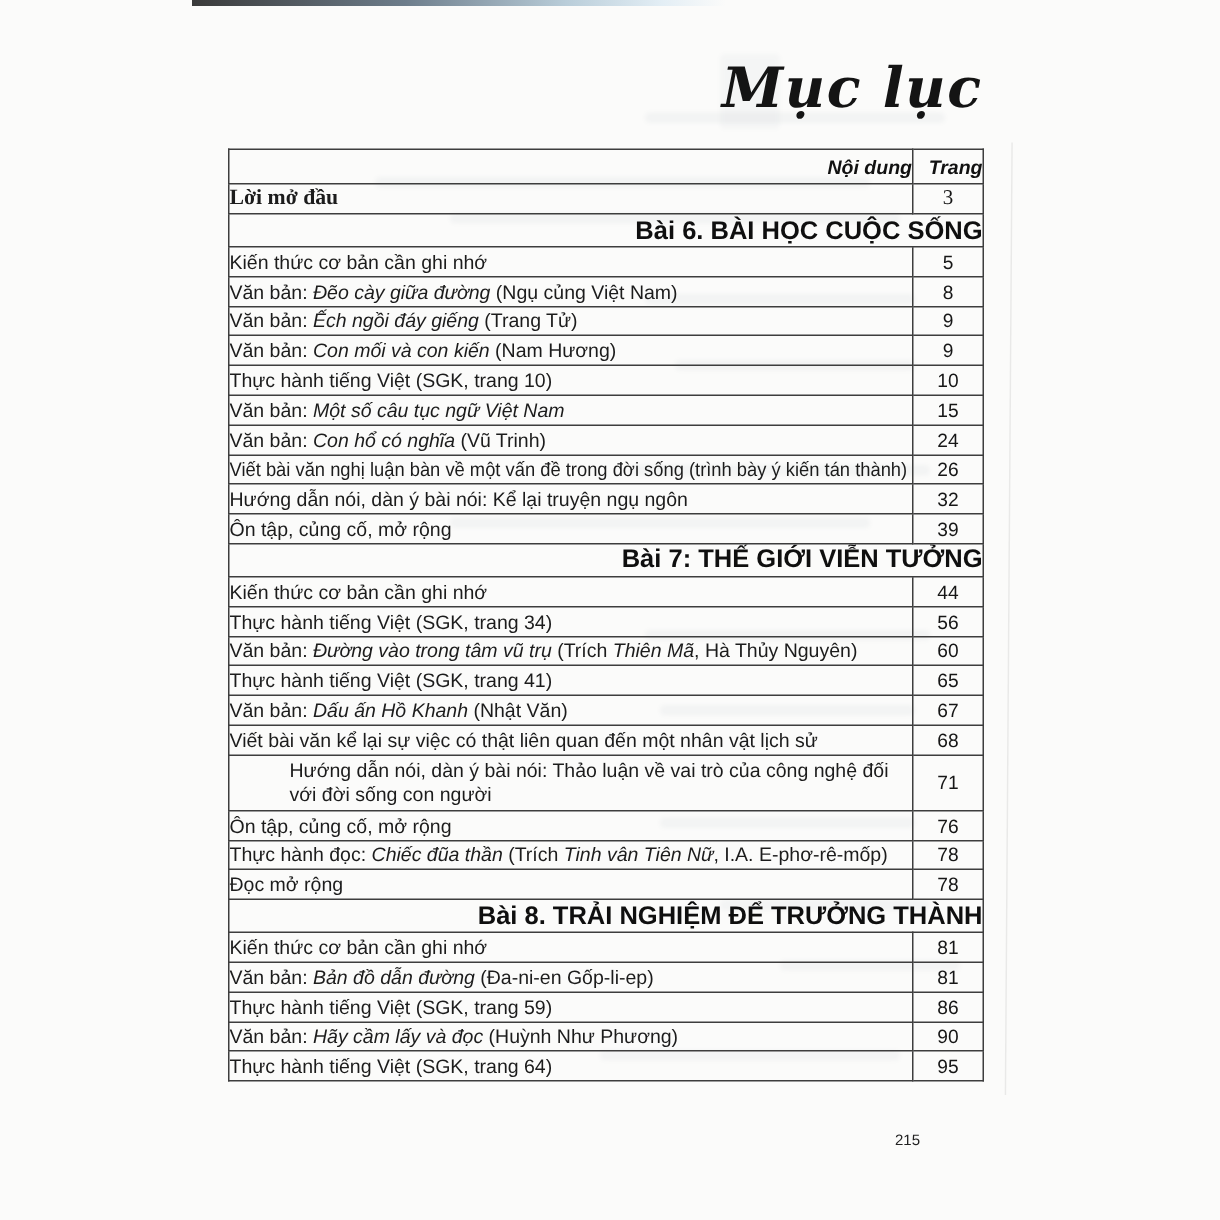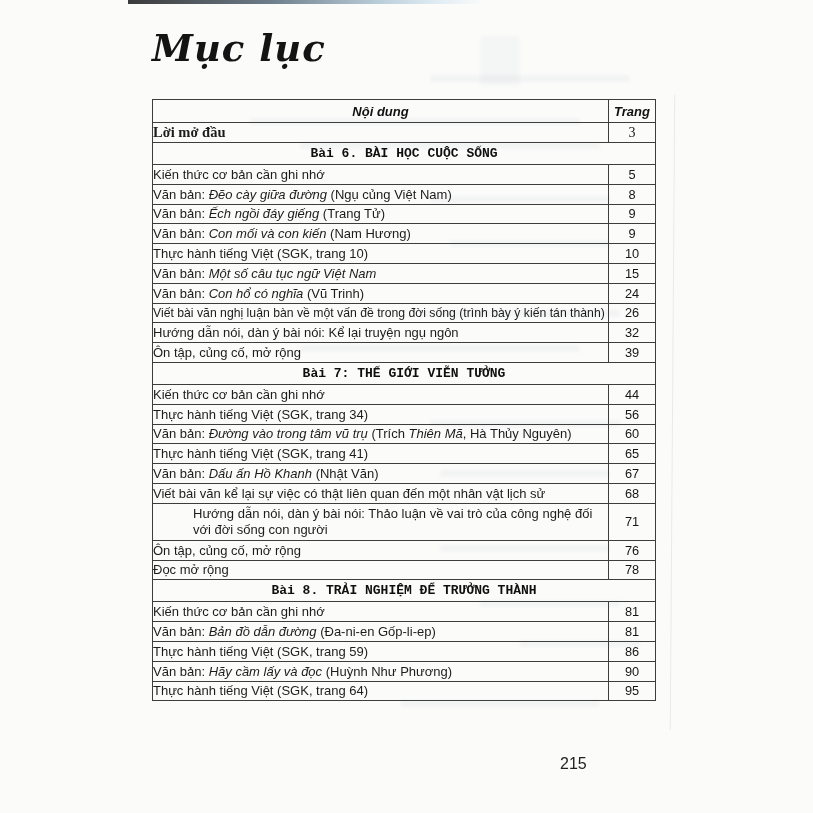--- a/index.html
+++ b/index.html
@@ -21,65 +21,65 @@
     position: absolute; left: 672px; top: 95px; width: 1px; height: 635px;
     background: rgba(0,0,0,0.07); transform: rotate(0.4deg);
   }
   .ghost {
     position: absolute; background: #6b7b8c; opacity: 0.055;
     filter: blur(1.5px); height: 7px; border-radius: 3px;
   }
 
   
   .doc-title {
-    position: absolute; left: 152px; top: 26px; width: 503px;
-    text-align: left;
+    position: absolute; left: 152px; top: 36px; width: 503px;
+    text-align: right;
     font-family: "DejaVu Serif", serif;
     font-style: italic; font-weight: bold;
     font-size: 37px; letter-spacing: 1px; color: #141414;
   }
 
   
   table.toc {
     position: absolute; left: 152px; top: 99px; width: 503px;
     border-collapse: collapse; table-layout: fixed;
     border: 1.6px solid #333;
   }
   table.toc td, table.toc th {
     border: 1px solid #3d3d3d;
     padding: 0; overflow: hidden;
     vertical-align: middle;
   }
   th.h-content, th.h-page {
     height: 22px; font-size: 13px; font-style: italic; font-weight: bold;
-    text-align: center; color: #111;
+    text-align: right; color: #111;
   }
   td.cell-content {
     height: 18.8px; font-size: 13px; padding-left: 7px;
     white-space: nowrap;
   }
   td.cell-content .cell-text { display: inline-block; white-space: nowrap; }
   td.cell-content.wrap { white-space: normal; height: 36px; padding-right: 6px; padding-left: 40px; }
   td.cell-content.wrap .cell-text { display: inline; white-space: normal; line-height: 15.5px; }
   td.cell-content .it { font-style: italic; }
   td.cell-content.intro {
     font-family: "Liberation Serif", serif;
     font-weight: bold; font-size: 14.5px; height: 19px;
   }
   td.cell-page {
     text-align: center; font-size: 12.8px; height: 18.8px; color: #161616;
   }
   td.cell-page.intro { font-family: "Liberation Serif", serif; font-size: 14px; }
   td.cell-section {
-    height: 21px; text-align: center; font-weight: bold; font-size: 13px; color: #0f0f0f; font-family: Liberation Mono, monospace;
+    height: 21px; text-align: right; font-weight: bold; font-size: 17px; color: #0f0f0f;
   }
 
   .footer-page-number {
     position: absolute; left: 560px; top: 755px; width: 90px;
-    text-align: left; font-size: 16px; color: #222;
+    text-align: center; font-size: 10px; color: #222;
   }
 </style>
 </head>
 <body>
 
 <div class="top-edge-shadow"></div>
 <div class="fold-line"></div>
 <div class="ghost" style="left:430px; top:75px;  width:200px;"></div>
 <div class="ghost" style="left:480px; top:36px;  width:40px; height:50px; opacity:0.04;"></div>
 <div class="ghost" style="left:250px; top:118px; width:330px;"></div>
@@ -185,20 +185,24 @@
       </tr>
       <tr>
         <td class="cell-content wrap"><span class="cell-text"><span>Hướng dẫn nói, dàn ý bài nói: Thảo luận về vai trò của công nghệ đối với đời sống con người</span></span></td>
         <td class="cell-page">71</td>
       </tr>
       <tr>
         <td class="cell-content"><span class="cell-text"><span>Ôn tập, củng cố, mở rộng</span></span></td>
         <td class="cell-page">76</td>
       </tr>
       <tr>
+        <td class="cell-content"><span class="cell-text"><span>Thực hành đọc: </span><span class="it">Chiếc đũa thần</span><span> (Trích </span><span class="it">Tinh vân Tiên Nữ</span><span>, I.A. E-phơ-rê-mốp)</span></span></td>
+        <td class="cell-page">78</td>
+      </tr>
+      <tr>
         <td class="cell-content"><span class="cell-text"><span>Đọc mở rộng</span></span></td>
         <td class="cell-page">78</td>
       </tr>
       <tr>
         <td colspan="2" class="cell-section">Bài 8. TRẢI NGHIỆM ĐỂ TRƯỞNG THÀNH</td>
       </tr>
       <tr>
         <td class="cell-content"><span class="cell-text"><span>Kiến thức cơ bản cần ghi nhớ</span></span></td>
         <td class="cell-page">81</td>
       </tr>

